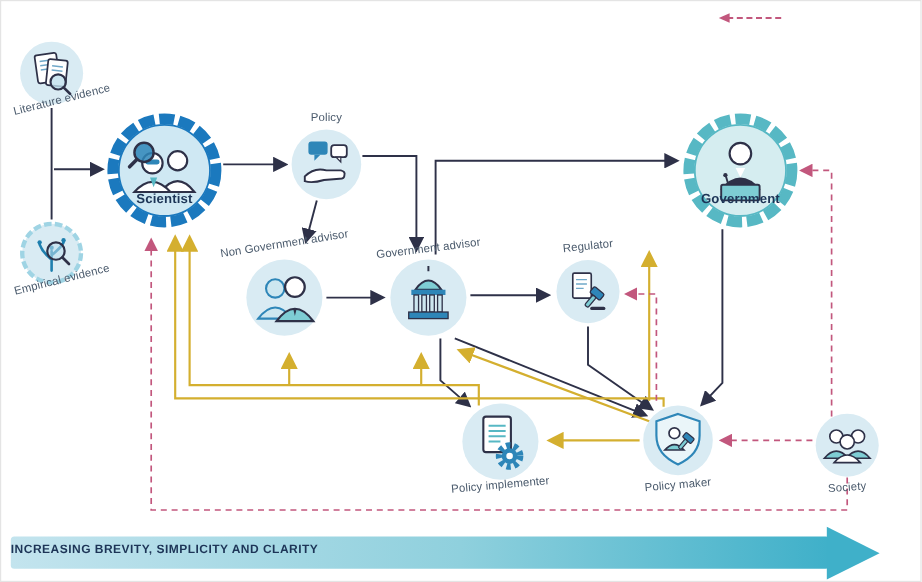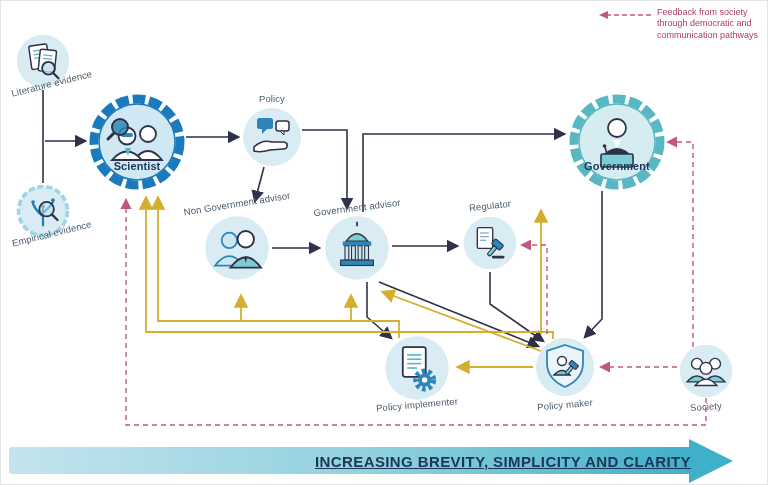--- a/index.html
+++ b/index.html
@@ -18,22 +18,22 @@
   .legend-label { font-size:9px; color:#23273d; line-height:1.25; padding-left:4px; }
   .legend-label.pink { color:#b03a5e; }
   
   .banner { position:absolute; left:0; top:438px; width:768px; height:44px; }
   .banner-bar { position:absolute; left:8px; top:8px; width:682px; height:27px;
                 background:linear-gradient(90deg,#c3e4ee 0%, #8fd0dd 55%, #3fb0c9 100%);
                 border-radius:3px; }
   .banner-head { position:absolute; left:688px; top:0px; width:0; height:0;
                  border-top:22px solid transparent; border-bottom:22px solid transparent;
                  border-left:44px solid #3fb0c9; }
-  .banner-text { position:absolute; left:8px; top:14px; width:682px; text-align:right;
-                 font-size:15px; font-weight:bold; letter-spacing:.4px; color:#1d3557;text-decoration:underline; }
+  .banner-text { position:absolute; left:8px; top:14px; width:682px; text-align:left;
+                 font-size:10px; font-weight:bold; letter-spacing:.4px; color:#1d3557; }
 </style>
 </head>
 <body>
 
 <div class="canvas">
 
   <svg class="arrows" viewBox="0 0 768 485">
     <defs>
       <marker id="mb" markerWidth="8" markerHeight="8" refX="6.5" refY="4" orient="auto">
         <path d="M0,0 L8,4 L0,8 Z" fill="#2e3148"></path>
@@ -238,21 +238,20 @@
     </svg>
   </div>
   <div class="nlabel" style="left:675px; top:400px; width:60px; transform:rotate(-4deg);">Society</div>
 
   <div class="legend">
     <div class="legend-item">
       <svg width="56" height="12" viewBox="0 0 56 12">
         <line x1="54" y1="6" x2="10" y2="6" stroke="#c2577d" stroke-width="1.5" stroke-dasharray="5 3"></line>
         <path d="M2,6 L11,2 L11,10 Z" fill="#c2577d"></path>
       </svg>
-      <div class="legend-label pink">Feedback from society through democratic and communication pathways</div>
     </div>
   </div>
 
   <div class="banner">
     <div class="banner-bar"></div>
     <div class="banner-head"></div>
     <div class="banner-text">INCREASING BREVITY, SIMPLICITY AND CLARITY</div>
   </div>
 
 </div>

